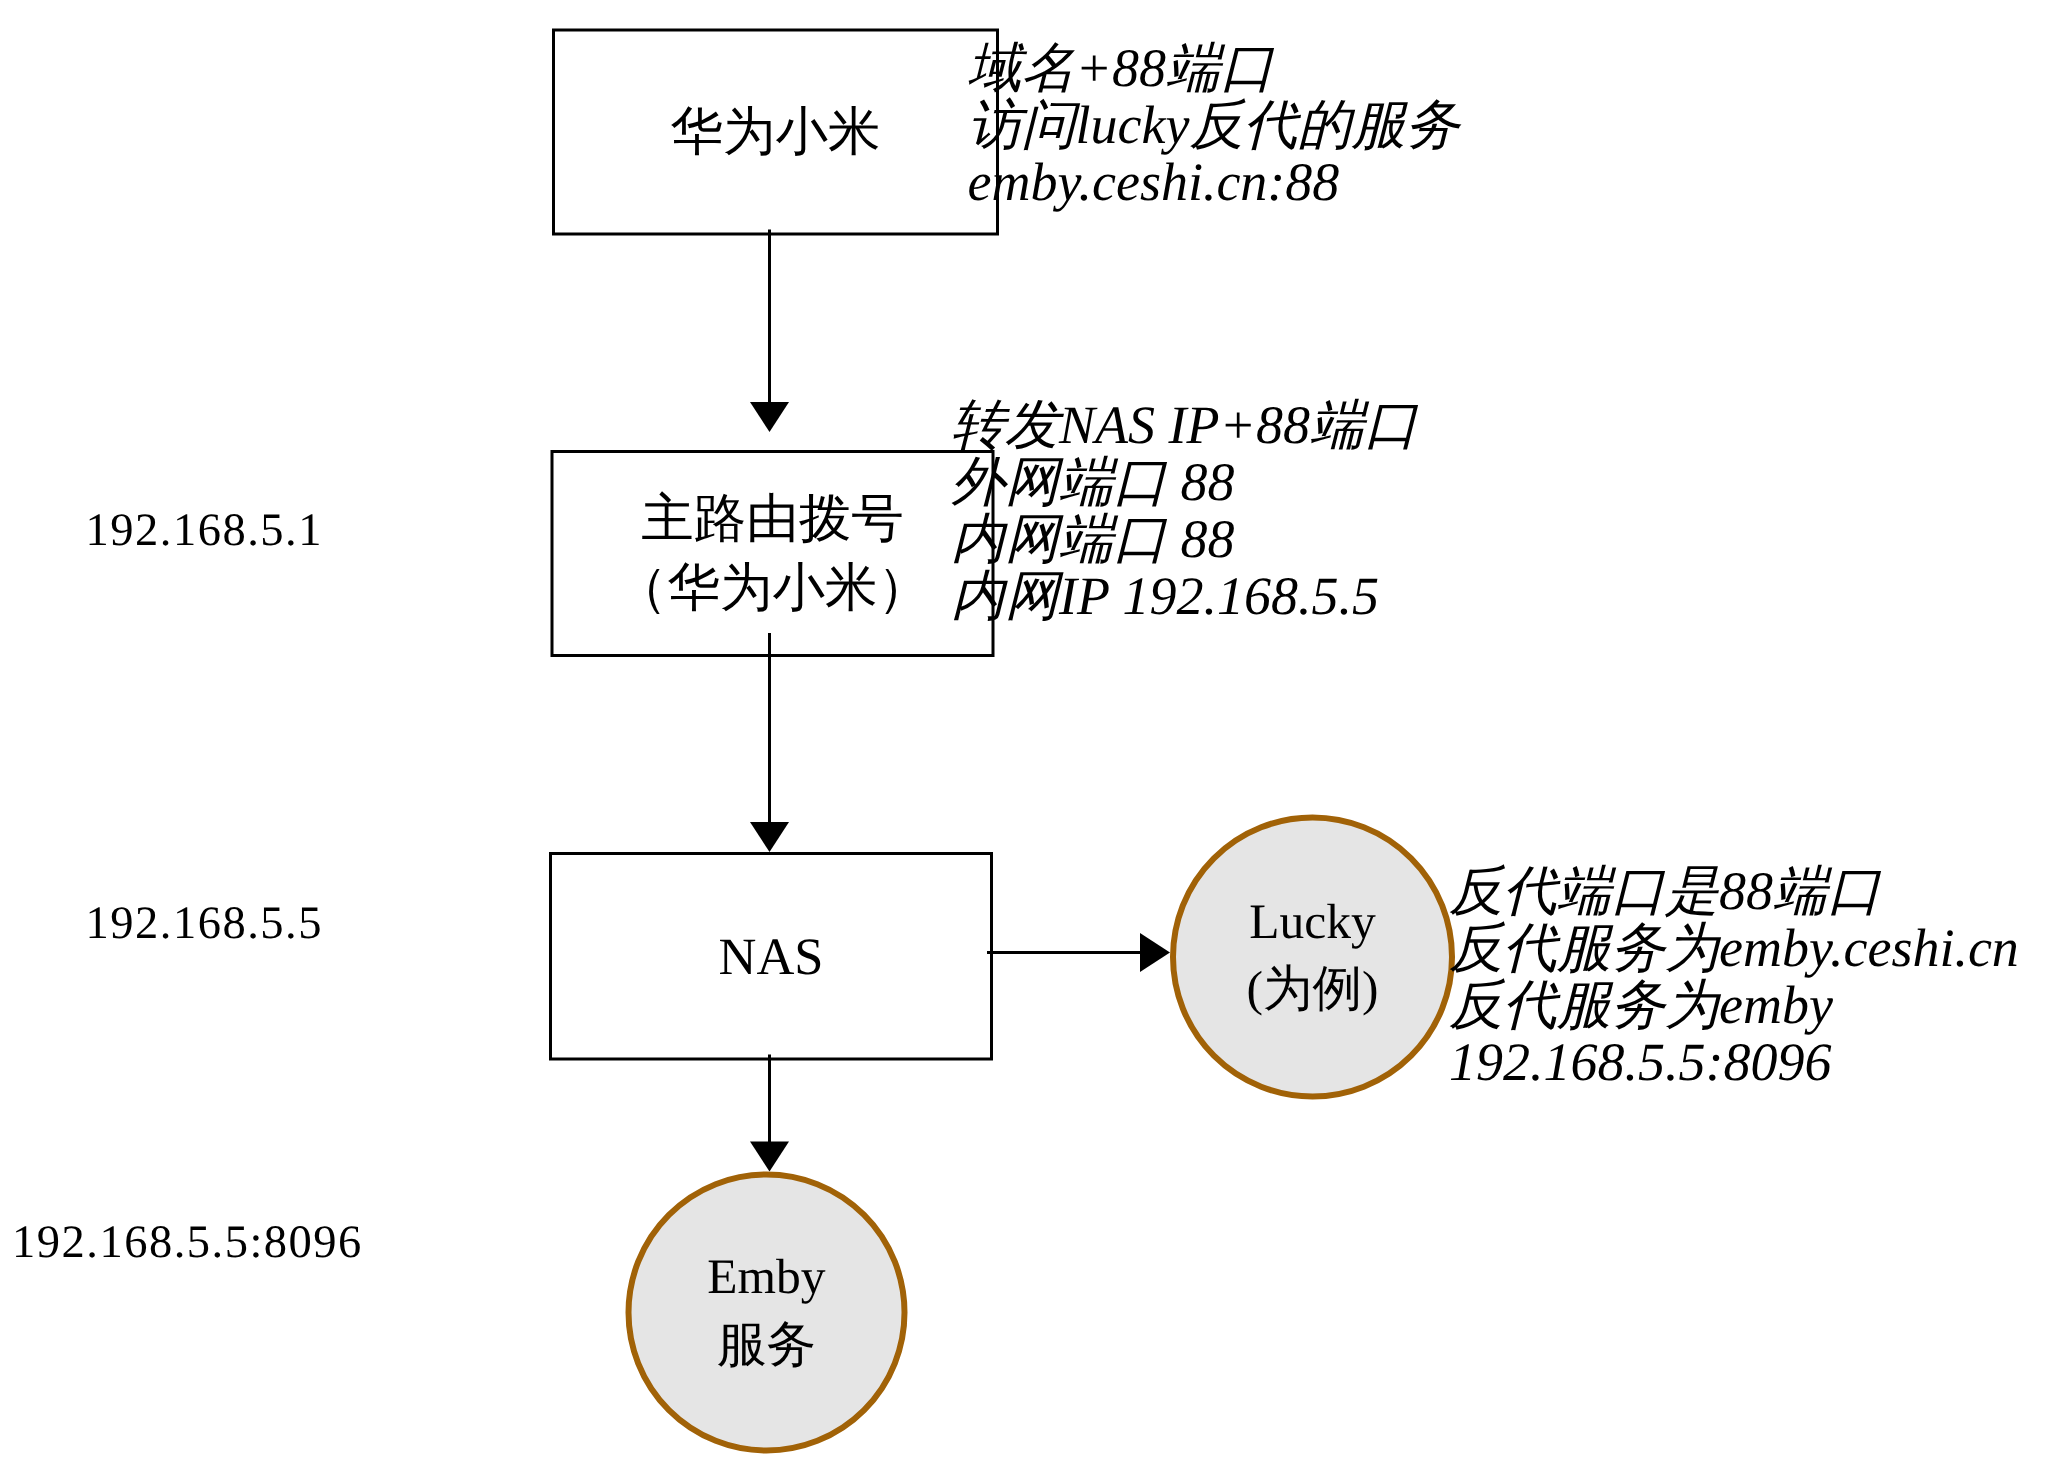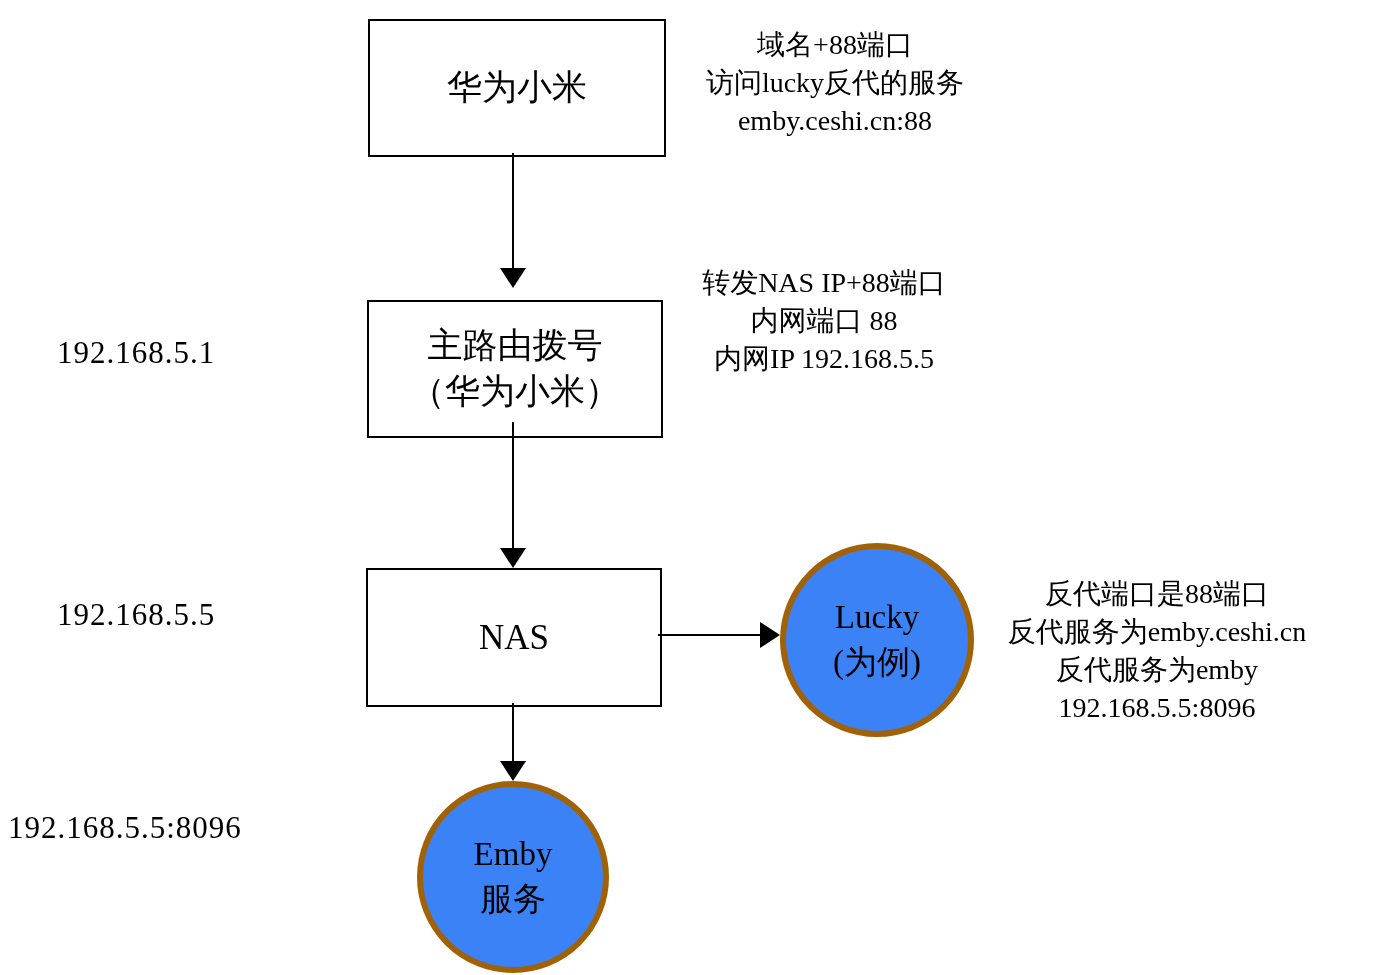--- a/index.html
+++ b/index.html
@@ -25,22 +25,22 @@
     display: flex;
     flex-direction: column;
     align-items: center;
     justify-content: center;
     text-align: center;
     font-size: 35px;
     line-height: 46px;
   }
   .node-circle {
     position: absolute;
-    border: 6px solid #a16207;
-    background: #3b82f6;
+    border: 4px solid #a16207;
+    background: #e5e5e5;
     border-radius: 50%;
     display: flex;
     flex-direction: column;
     align-items: center;
     justify-content: center;
     text-align: center;
     font-size: 33px;
     line-height: 45px;
   }
   .vline {
@@ -72,24 +72,25 @@
   .side-label {
     position: absolute;
     font-size: 31px;
     line-height: 34px;
     white-space: nowrap;
     letter-spacing: 1px;
     text-align: right;
   }
   .note {
     position: absolute;
-    font-size: 28px;
+    font-size: 36px;
     line-height: 38px;
-    text-align: center;
+    text-align: left;
     white-space: nowrap;
+    font-style: italic;
   }
 
   
   #node-modem  { left: 368px; top: 19px;  width: 294px; height: 134px; }
   #node-router { left: 367px; top: 300px; width: 292px; height: 134px; }
   #node-nas    { left: 366px; top: 568px; width: 292px; height: 135px; }
   #node-lucky  { left: 780px; top: 543px; width: 182px; height: 182px; }
   #node-emby   { left: 417px; top: 781px; width: 180px; height: 180px; }
 
   
@@ -157,20 +158,21 @@
   <div id="label-emby-addr" class="side-label">192.168.5.5:8096</div>
 
   <div id="note-modem" class="note">
     <div>域名+88端口</div>
     <div>访问lucky反代的服务</div>
     <div>emby.ceshi.cn:88</div>
   </div>
 
   <div id="note-router" class="note">
     <div>转发NAS IP+88端口</div>
+    <div>外网端口 88</div>
     <div>内网端口 88</div>
     <div>内网IP 192.168.5.5</div>
   </div>
 
   <div id="note-lucky" class="note">
     <div>反代端口是88端口</div>
     <div>反代服务为emby.ceshi.cn</div>
     <div>反代服务为emby</div>
     <div>192.168.5.5:8096</div>
   </div>

